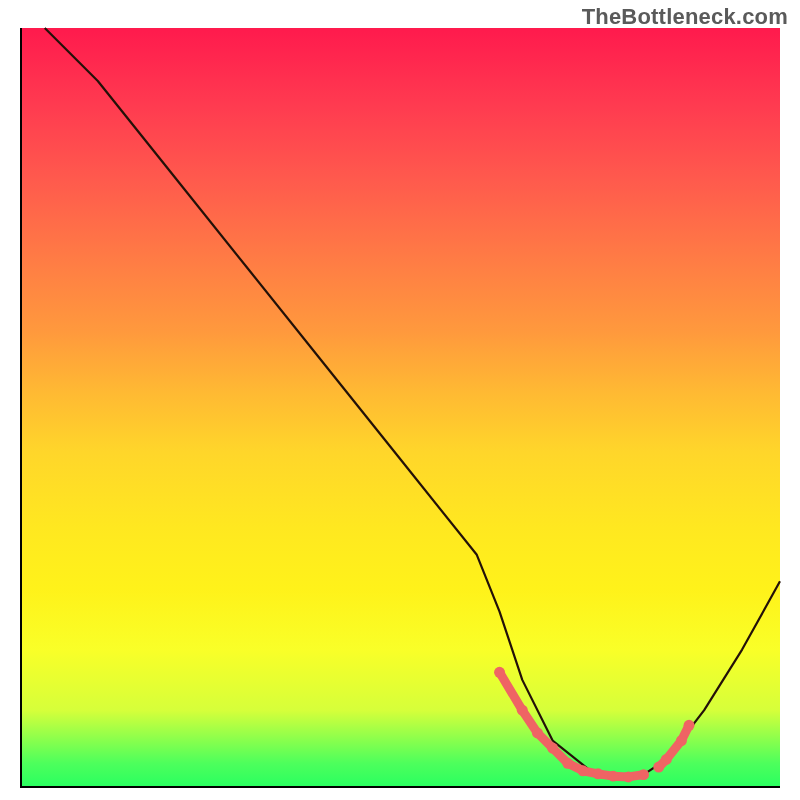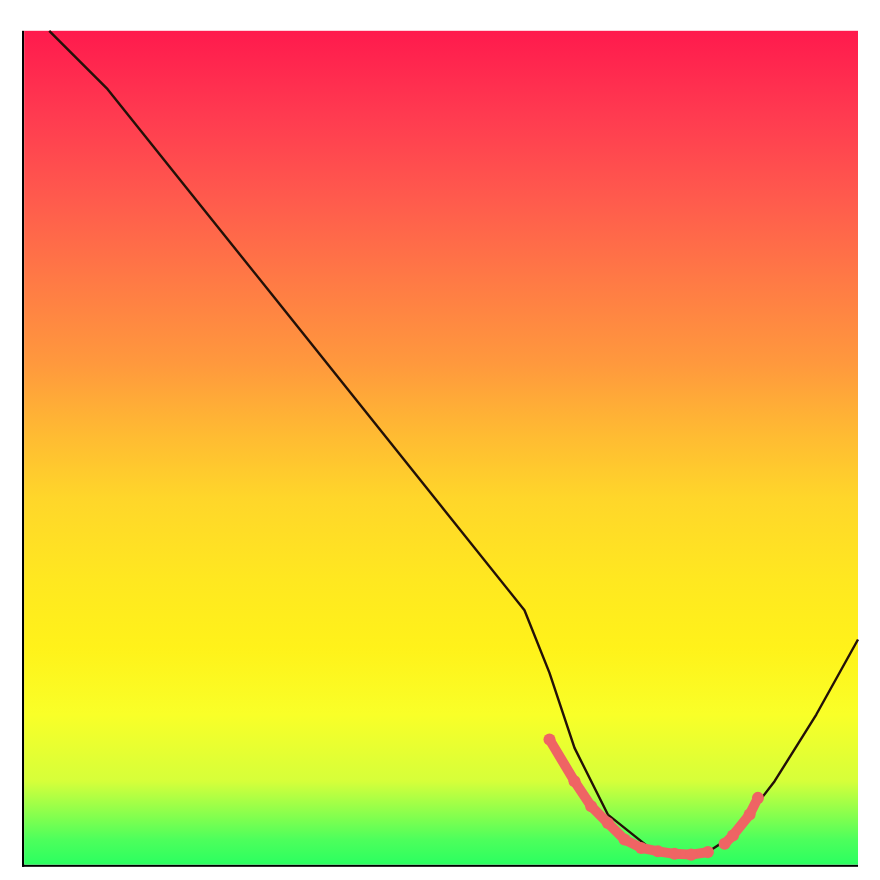--- a/index.html
+++ b/index.html
@@ -70,20 +70,21 @@
   }
   .dot {
     fill: #ef6464;
   }
 </style>
 </head>
 <body>
 
 <div class="chart-wrap">
 
+  <div class="watermark">TheBottleneck.com</div>
 
   <div class="plot">
     <div class="gradient"></div>
 
     <svg class="curve" viewBox="0 0 760 760" preserveAspectRatio="none">
 
       <path class="curve-path" d="M22.8,0
                L76,53.2
                L152,148.2
                L228,243.2

